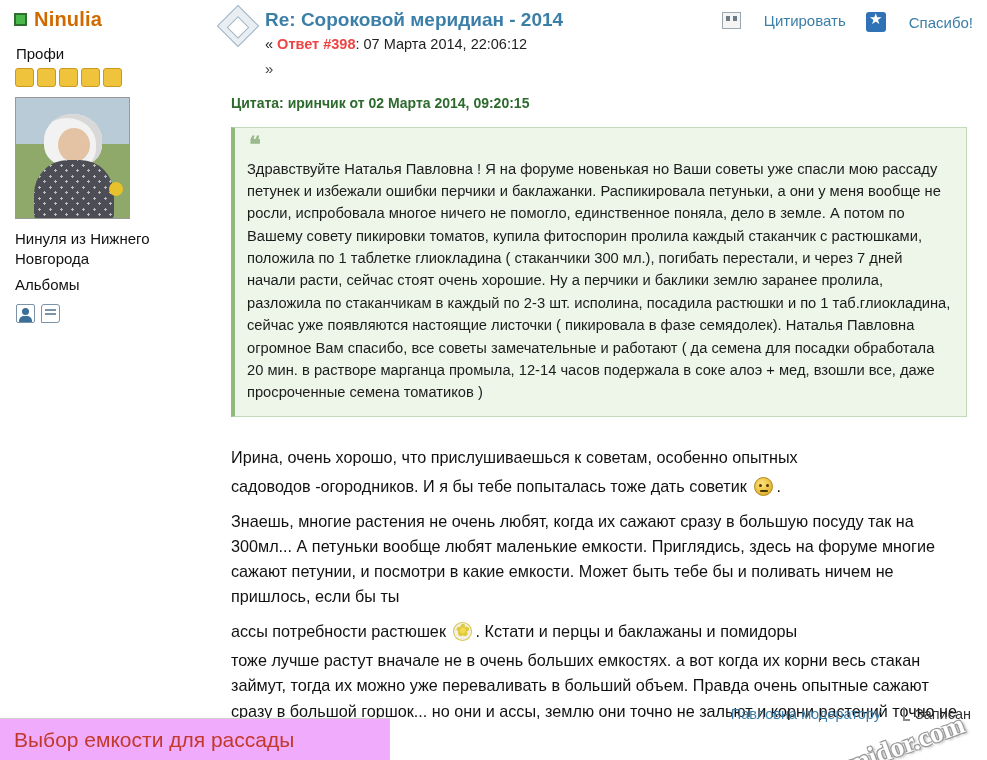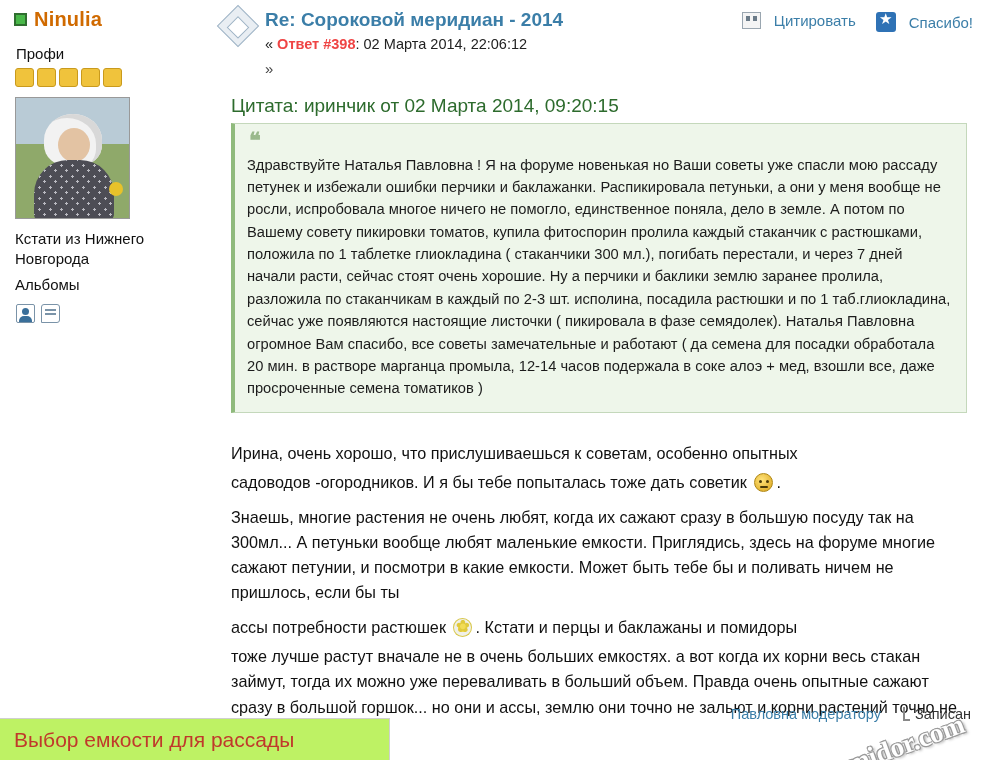--- a/index.html
+++ b/index.html
@@ -184,21 +184,21 @@
   .reply-line {
     font-size: 14.5px;
     color: #222;
   }
   .reply-line b { color: #ef4444; }
   .post-head-right {
     display: flex; gap: 20px; align-items: flex-start;
     padding-top: 4px;
   }
   .head-btn {
-    display: flex; align-items: center; gap: 13px;
+    display: flex; align-items: center; gap: 23px;
     font-size: 15px;
     color: #3b7ea8;
     white-space: nowrap;
   }
   .quote-ico {
     width: 19px; height: 17px;
     background: #f4f4f4;
     border: 1px solid #9aa6b0;
     position: relative;
   }
@@ -221,23 +221,23 @@
     color: #ffffff; font-size: 15px;
   }
   .chevrons {
     font-size: 15px; color: #444;
     margin: 8px 0 0 42px;
   }
 
   
   .quote-header {
     color: #2d6b2d;
-    font-size: 19px;
-    font-weight: normal;
-    margin: 18px 0 6px 8px;
+    font-size: 14px;
+    font-weight: bold;
+    margin: 18px 0 16px 8px;
   }
   .quote-box {
     margin: 0 6px 0 8px;
     background: #eef6ea;
     border: 1px solid #c4d8bb;
     border-left: 4px solid #8fba7c;
     padding: 10px 14px 12px 12px;
     position: relative;
   }
   .quote-marks {
@@ -335,21 +335,21 @@
        2px 2px 3px rgba(0,0,0,.35);
     white-space: nowrap;
     pointer-events: none;
   }
 
   
   #caption-bar {
     position: absolute;
     left: 0; bottom: 0;
     width: 390px; height: 42px;
-    background: #bef264;
+    background: #f0abfc;
     border-top: 1px solid #cfcfcf;
     border-right: 1px solid #cfcfcf;
     display: flex; align-items: center;
     padding-left: 14px;
   }
   .caption-text {
     color: #c0392b;
     font-size: 21px;
   }
 </style>
@@ -371,38 +371,38 @@
       <span class="star"></span>
       <span class="star"></span>
     </div>
     <div class="avatar">
       <span class="scarf"></span>
       <span class="face"></span>
       <span class="body"></span>
       <span class="dots"></span>
       <span class="flower"></span>
     </div>
-    <div class="user-loc">Кстати из Нижнего Новгорода</div>
+    <div class="user-loc">Нинуля из Нижнего Новгорода</div>
     <div class="albums">Альбомы</div>
     <div class="user-icons">
       <span class="ico-sq ico-profile"></span>
       <span class="ico-sq ico-pm"></span>
     </div>
   </div>
 
   <div id="post-col">
 
     <div class="post-head">
       <div class="post-head-left">
         <span class="msg-icon"></span>
         <div>
           <div class="subject">Re: Сороковой меридиан - 2014</div>
           <div class="reply-line">
             <span>«</span>
-            <b>Ответ #398</b><span>: 02 Марта 2014, 22:06:12</span>
+            <b>Ответ #398</b><span>: 07 Марта 2014, 22:06:12</span>
           </div>
         </div>
       </div>
       <div class="post-head-right">
         <span class="head-btn">
           <span class="quote-ico"></span>
           <span>Цитировать</span>
         </span>
         <span class="head-btn">
           <span class="thanks-ico"></span>

